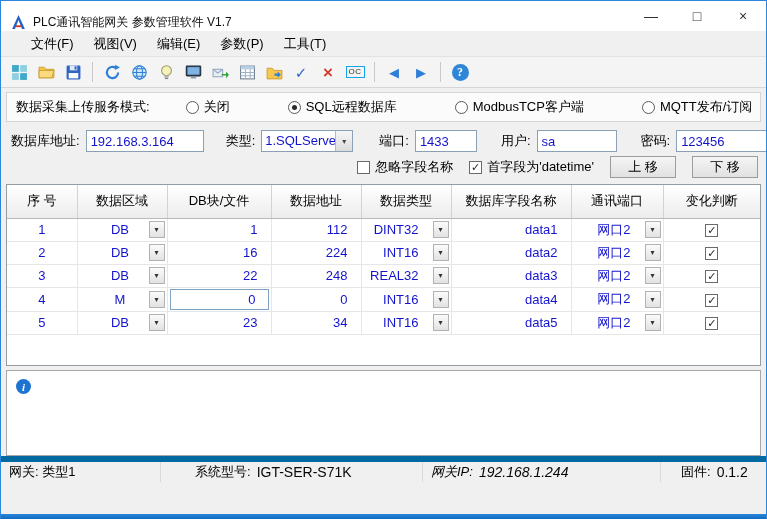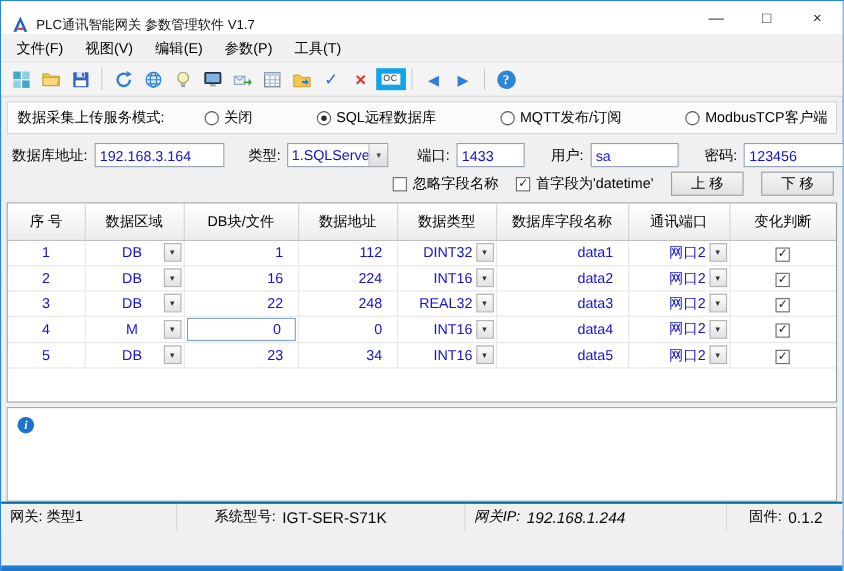--- a/index.html
+++ b/index.html
@@ -10,34 +10,34 @@
 
   
   .titlebar { height:30px; background:#ffffff; display:flex; align-items:flex-end; padding-left:9px; flex:0 0 auto; }
   .app-logo { width:17px; height:17px; display:flex; align-items:center; justify-content:center; }
   .title { font-size:12px; color:#111; margin-left:6px; }
   .win-controls { margin-left:auto; display:flex; height:100%; }
   .win-btn { width:46px; height:100%; display:flex; align-items:center; justify-content:center;
              font-size:14px; color:#333; cursor:default; }
 
   
-  .menubar { height:26px; background:#f0f0f0; display:flex; align-items:center; padding-left:4px;
+  .menubar { height:26px; background:#f0f0f0; display:flex; align-items:center; padding-left:20px;
              border-bottom:1px solid #e2e2e2; flex:0 0 auto; font-size:13px; }
   .menu-item { padding:4px 10px; color:#000; }
 
   
   .toolbar { height:31px; background:#f4f4f4; display:flex; align-items:center; padding-left:6px; gap:3px;
              border-bottom:1px solid #d6d6d6; flex:0 0 auto; }
   .tb-icon { width:24px; height:24px; display:flex; align-items:center; justify-content:center; border-radius:3px; }
   .tb-icon svg { width:17px; height:17px; }
   .tb-glyph { font-size:15px; font-weight:bold; line-height:1; }
   .g-check { color:#2f66c6; }
   .g-cross { color:#d23b2f; font-size:17px; }
   .g-nav   { color:#2f7fd6; font-size:13px; font-weight:normal; }
-  .oc-box  { border:5px solid #0ea5e9; color:#333; font-size:8px; padding:1px 2px; line-height:1; letter-spacing:0.5px; }
+  .oc-box  { border:1px solid #0ea5e9; color:#333; font-size:8px; padding:1px 2px; line-height:1; letter-spacing:0.5px; }
   .help-circle { width:17px; height:17px; border-radius:50%; background:#2f86d6; color:#fff; font-size:12px;
                  font-weight:bold; display:flex; align-items:center; justify-content:center; font-family:"Liberation Serif",serif; }
   .tb-sep { width:1px; height:20px; background:#c9c9c9; margin:0 4px; }
 
   
   .mode-row { margin:4px 5px 0; height:30px; border:1px solid #d4d4d4; background:#fbfbfb;
               display:flex; align-items:center; padding-left:9px; font-size:13px; flex:0 0 auto; }
   .mode-options { display:flex; align-items:center; }
   .radio-opt { display:inline-flex; align-items:center; gap:5px; margin-left:58px; }
   .radio-opt:first-child { margin-left:36px; }
@@ -86,34 +86,34 @@
        color:#1313cd; padding:0; }
   td:last-child { border-right:none; }
   .c-no { text-align:center; }
   .c-num { text-align:right; }
   .numv { padding-right:13px; display:inline-block; }
   td.editing .numv { display:block; border:1px solid #7da2c5; background:#fff; margin:1px 2px;
                      padding:2px 12px 2px 2px; text-align:right; }
   .combo-sm { display:flex; align-items:center; height:100%; }
   .cval { flex:1; }
   .cval.center { text-align:center; padding-left:14px; }
-  .cval.right { text-align:right; padding-right:3px; }
+  .cval.right { text-align:right; padding-right:14px; }
   .darr { width:16px; height:17px; border:1px solid #b2b2b2; background:linear-gradient(#fbfbfb,#e2e2e2);
           display:flex; align-items:center; justify-content:center; font-size:8px; color:#333; margin-right:2px; flex:0 0 auto; }
   .c-chg { text-align:center; }
 
   
   .msg-panel { margin:4px 5px 0; height:86px; background:#fff; border:1px solid #a8a8a8; padding:8px 9px;
                display:flex; align-items:flex-start; gap:7px; font-size:13px; color:#1a1a1a; flex:0 0 auto; }
   .info-icon { width:15px; height:15px; border-radius:50%; background:#1c74d0; color:#fff; font-size:11px;
                font-style:italic; font-weight:bold; display:flex; align-items:center; justify-content:center;
                font-family:"Liberation Serif",serif; flex:0 0 auto; }
 
   
-  .statusbar { height:26px; display:flex; align-items:center; border-top:2px solid #0369a1; background:#f0f0f0;
+  .statusbar { height:26px; display:flex; align-items:center; border-top:6px solid #0369a1; background:#f0f0f0;
                font-size:13px; color:#000; flex:0 0 auto; }
   .sb-sec { display:flex; align-items:center; height:100%; border-right:1px solid #d9d9d9; padding:0 8px; }
   .sb-1 { width:160px; }
   .sb-2 { width:262px; padding-left:34px; }
   .sb-3 { width:238px;font-style:italic; }
   .sb-4 { flex:1; border-right:none; padding-left:20px; }
   .sb-val { font-size:14px; margin-left:6px; color:#060606; }
 
   .bottom-edge { height:5px; background:linear-gradient(#2a86dd,#0f6cbd); flex:0 0 auto; margin-top:auto; }
 </style>
@@ -244,25 +244,25 @@
         <span class="radio-opt">
           <span class="rb"></span>
           <span>关闭</span>
         </span>
         <span class="radio-opt">
           <span class="rb on"></span>
           <span>SQL远程数据库</span>
         </span>
         <span class="radio-opt">
           <span class="rb"></span>
-          <span>MQTT发布/订阅</span>
+          <span>ModbusTCP客户端</span>
         </span>
         <span class="radio-opt">
           <span class="rb"></span>
-          <span>ModbusTCP客户端</span>
+          <span>MQTT发布/订阅</span>
         </span>
       </span>
   </div>
 
   <div class="frow r1">
     <span class="flabel">数据库地址:</span>
     <input class="inp w-addr" value="192.168.3.164" style="">
     <span class="flabel ml22">类型:</span>
     <span class="combo w-type">
       <span class="val">1.SQLServe</span>

